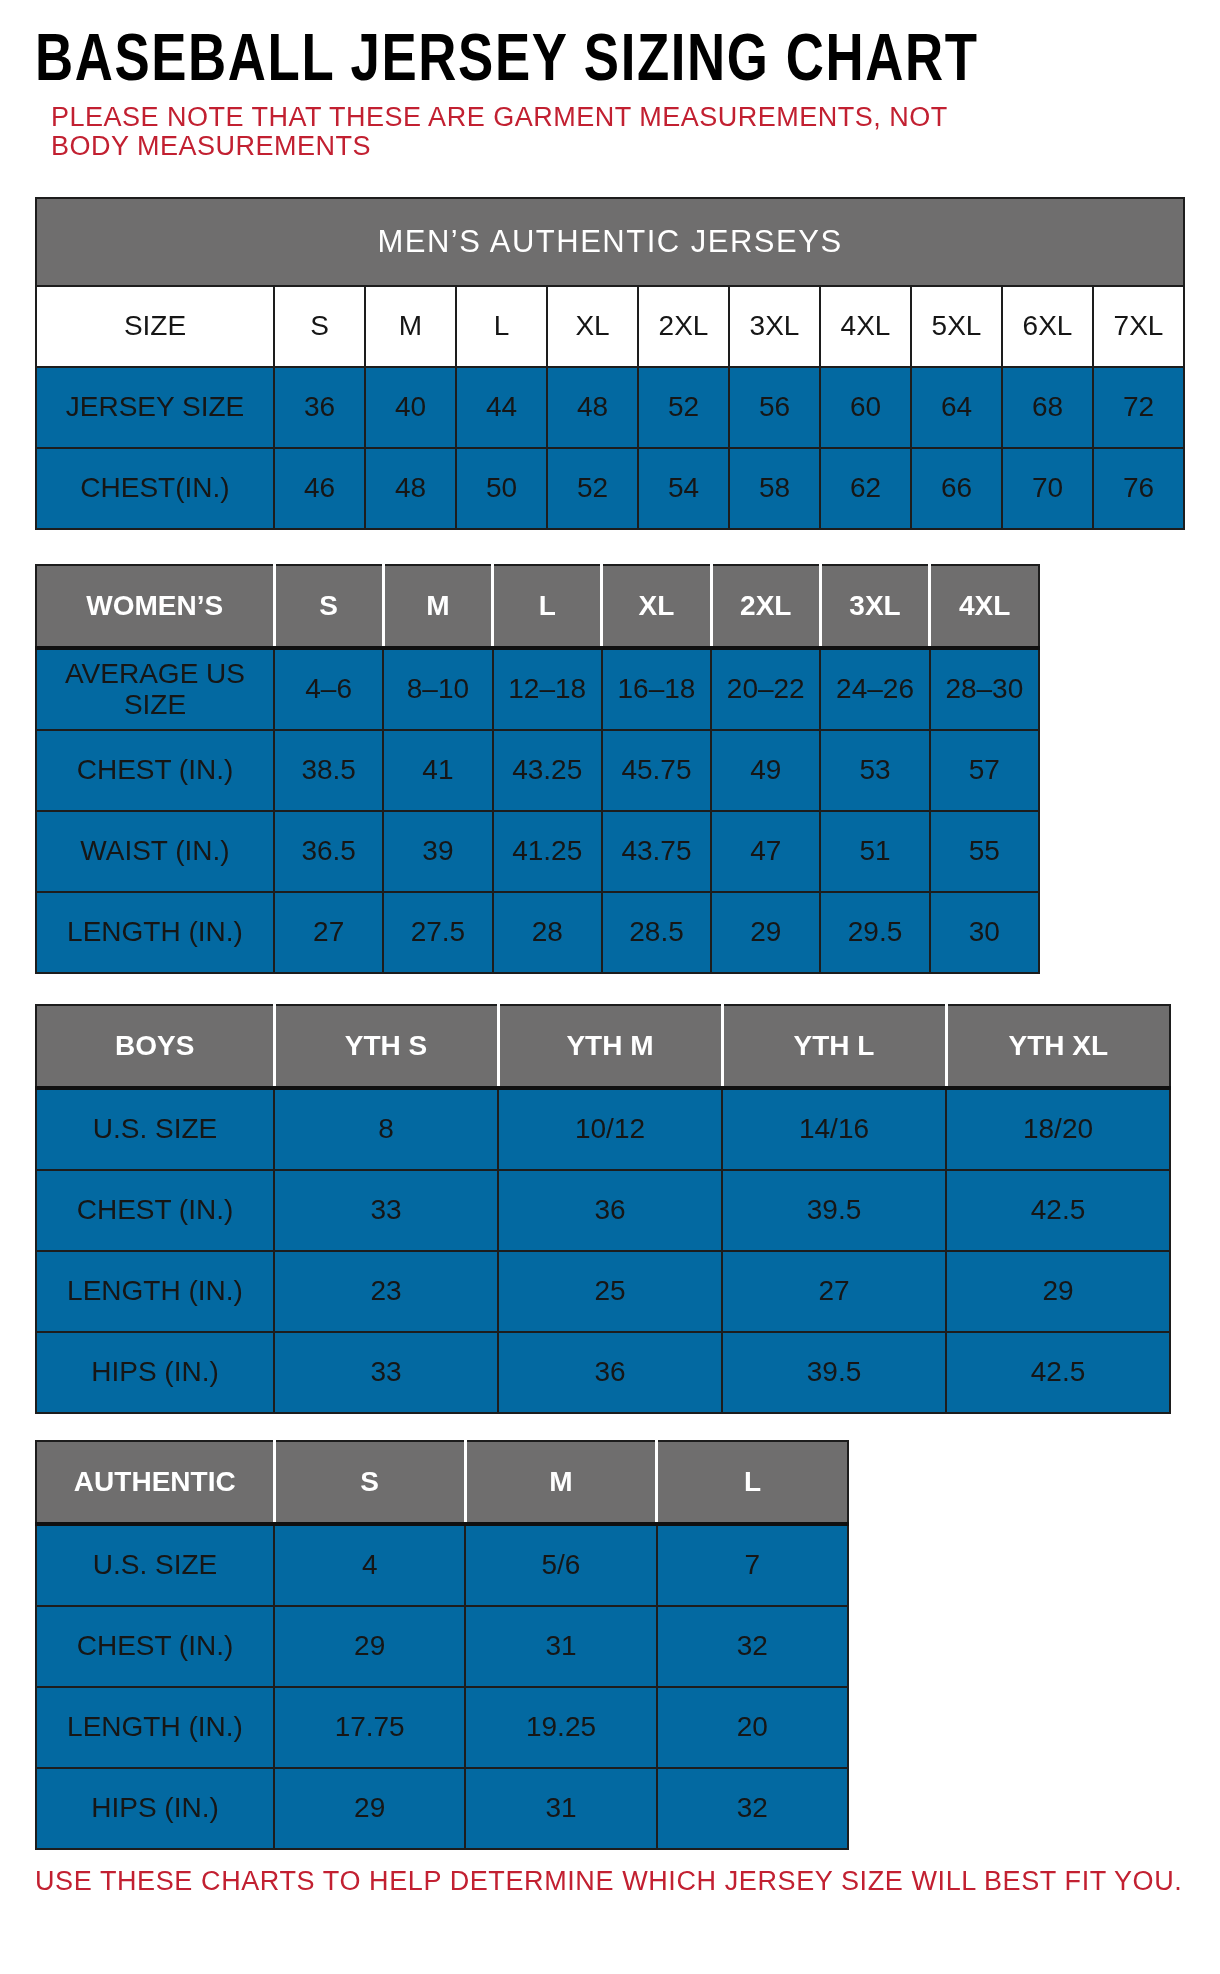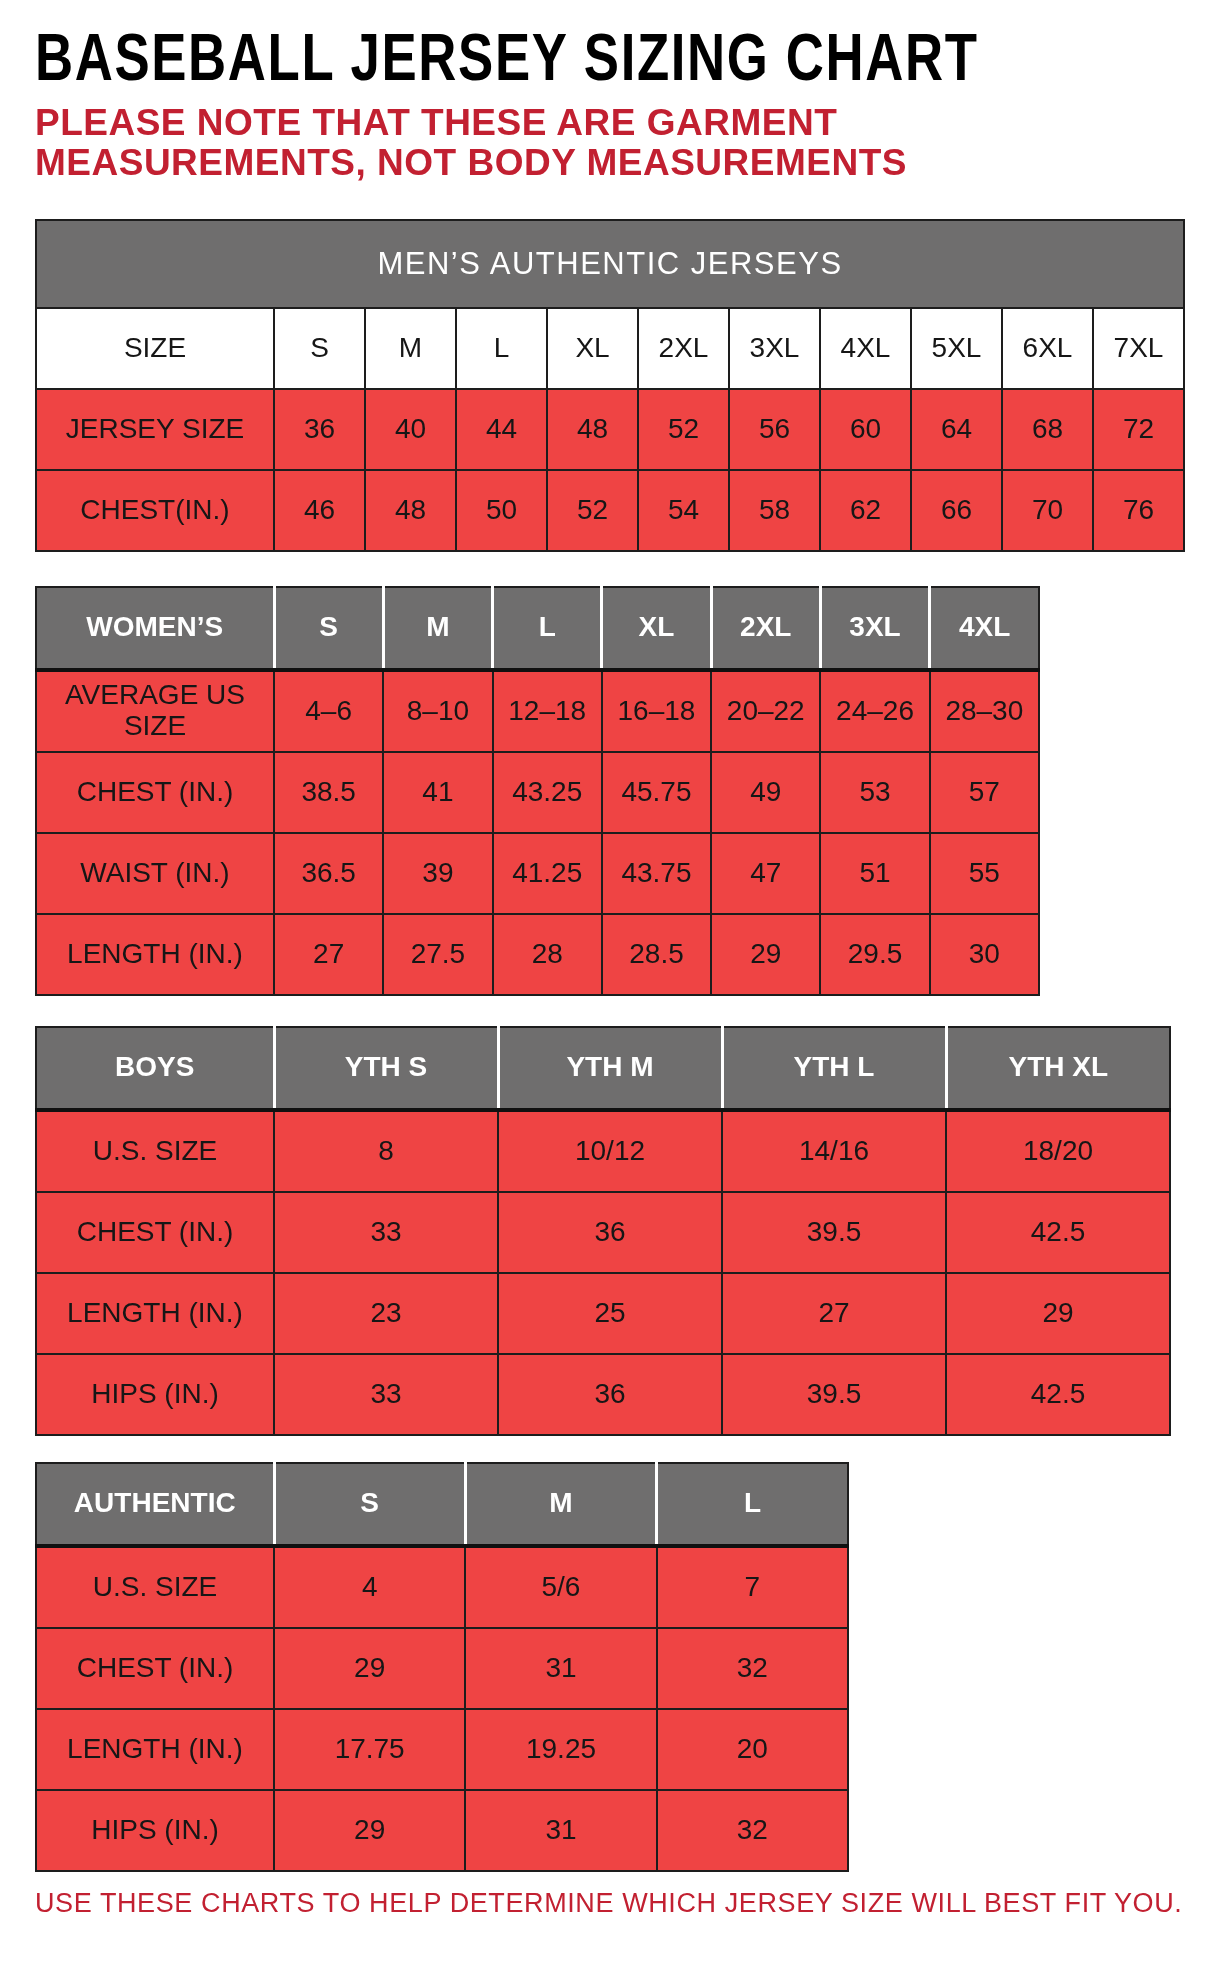--- a/index.html
+++ b/index.html
@@ -8,33 +8,33 @@
     font-family:"Liberation Sans",sans-serif;color:#111;
   }
   .page{padding:26px 35px 0 35px;}
 
   .title{
     margin:0;font-size:66px;line-height:0.95;font-weight:800;
     letter-spacing:2px;white-space:nowrap;color:#000;
     transform:scaleX(0.8);transform-origin:left bottom;display:inline-block;
   }
   .note{
-    margin:14px 0 0 0;max-width:900px;
-    font-size:37px;line-height:1.08;letter-spacing:0.5px;
-    color:var(--red);font-weight:700;
+    margin:14px 0 0 16px;max-width:900px;
+    font-size:27px;line-height:1.08;letter-spacing:0.5px;
+    color:var(--red);font-weight:400;
   }
   .footer-note{
     margin:16px 0 0 0;font-size:27px;letter-spacing:0.6px;
     color:var(--red);font-weight:500;white-space:nowrap;
   }
 
   #tables-container{margin-top:36px;}
   table.sizing-table{
     border-collapse:collapse;table-layout:fixed;
-    background:#ef4444;
+    background:#0369a1;
     margin-top:15px;
   }
   .tbl-mens{width:1150px;margin-bottom:34px;}
   .tbl-womens{width:1005px;margin-bottom:30px;}
   .tbl-boys{width:1136px;margin-bottom:26px;}
   .tbl-preschool{width:814px;margin-bottom:0;}
 
   td{
     border:2px solid #1d1d1d;
     text-align:center;vertical-align:middle;

